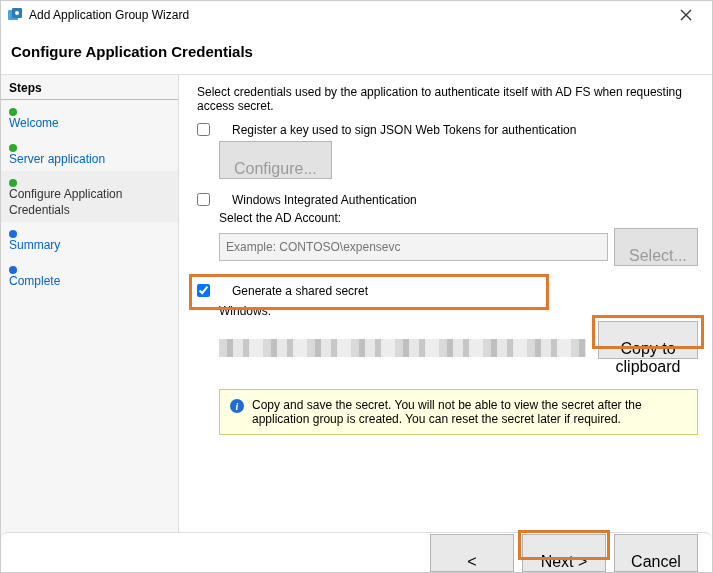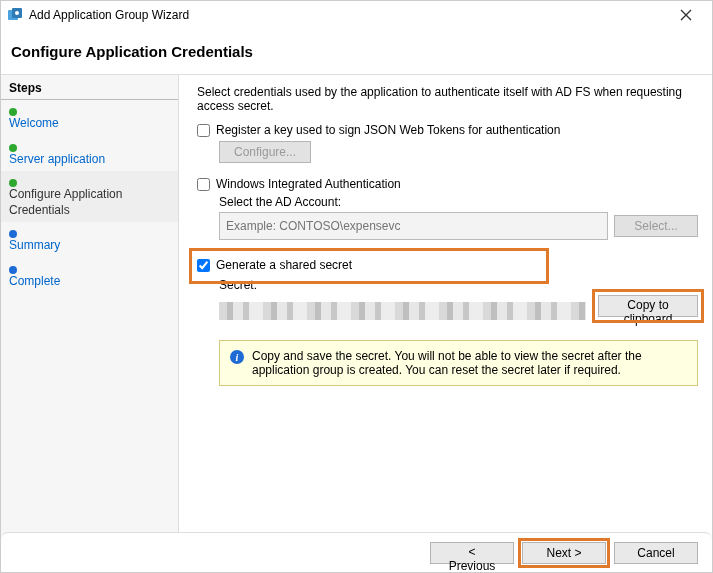--- a/index.html
+++ b/index.html
@@ -72,29 +72,29 @@
   .bullet-todo { background: #1e6bd6; }
   .step-link { color: #0066cc; cursor: pointer; }
   .step-current { color: #333; }
   .step-todo { color: #0066cc; }
   .content {
     flex: 1;
     padding: 10px 14px 0 18px;
     position: relative;
   }
   .instr { font-size: 12px; margin-bottom: 10px; }
-  .check-row { display: flex; align-items: flex-end; margin: 4px 0; }
+  .check-row { display: flex; align-items: flex-start; margin: 4px 0; gap: 16px; }
   .check-row input[type=checkbox] { margin: 0 6px 0 0; }
   .sub { margin-left: 22px; }
   .btn {
     font-family: inherit;
-    font-size: 12px;
+    font-size: 16px;
     background: #e9e9e9;
     border: 1px solid #b5b5b5;
-    padding: 2px 14px;
+    padding: 18px 14px;
     height: 22px;
   }
   .btn.disabled { color: #9a9a9a; background: #e2e2e2; }
   .text-input {
     font-family: inherit;
     font-size: 12px;
     height: 28px;
     padding: 2px 6px;
     border: 1px solid #bbb;
     background: #f3f3f3;
@@ -223,21 +223,21 @@
     </div>
 
     <div style="position:relative; margin-top:18px;">
       <div class="check-row">
         <input type="checkbox" checked="" style="">
         <span>Generate a shared secret</span>
       </div>
       <div class="highlight-box" style="left:-8px; top:-10px; width:360px; height:36px;"></div>
     </div>
 
-    <div class="sub" style="margin-top:6px;">Secret:</div>
+    <div class="sub" style="margin-top:6px;">Windows:</div>
 
     <div class="sub row-flex" style="margin-top:3px; position:relative;">
       <div class="secret-mosaic"></div>
       <div style="position:relative;">
         <button class="btn" style="width:100px">Copy to clipboard</button>
         <div class="highlight-box" style="left:-6px; top:-6px; width:112px; height:34px;"></div>
       </div>
     </div>
 
     <div class="info-box sub" style="margin-left:22px;">

